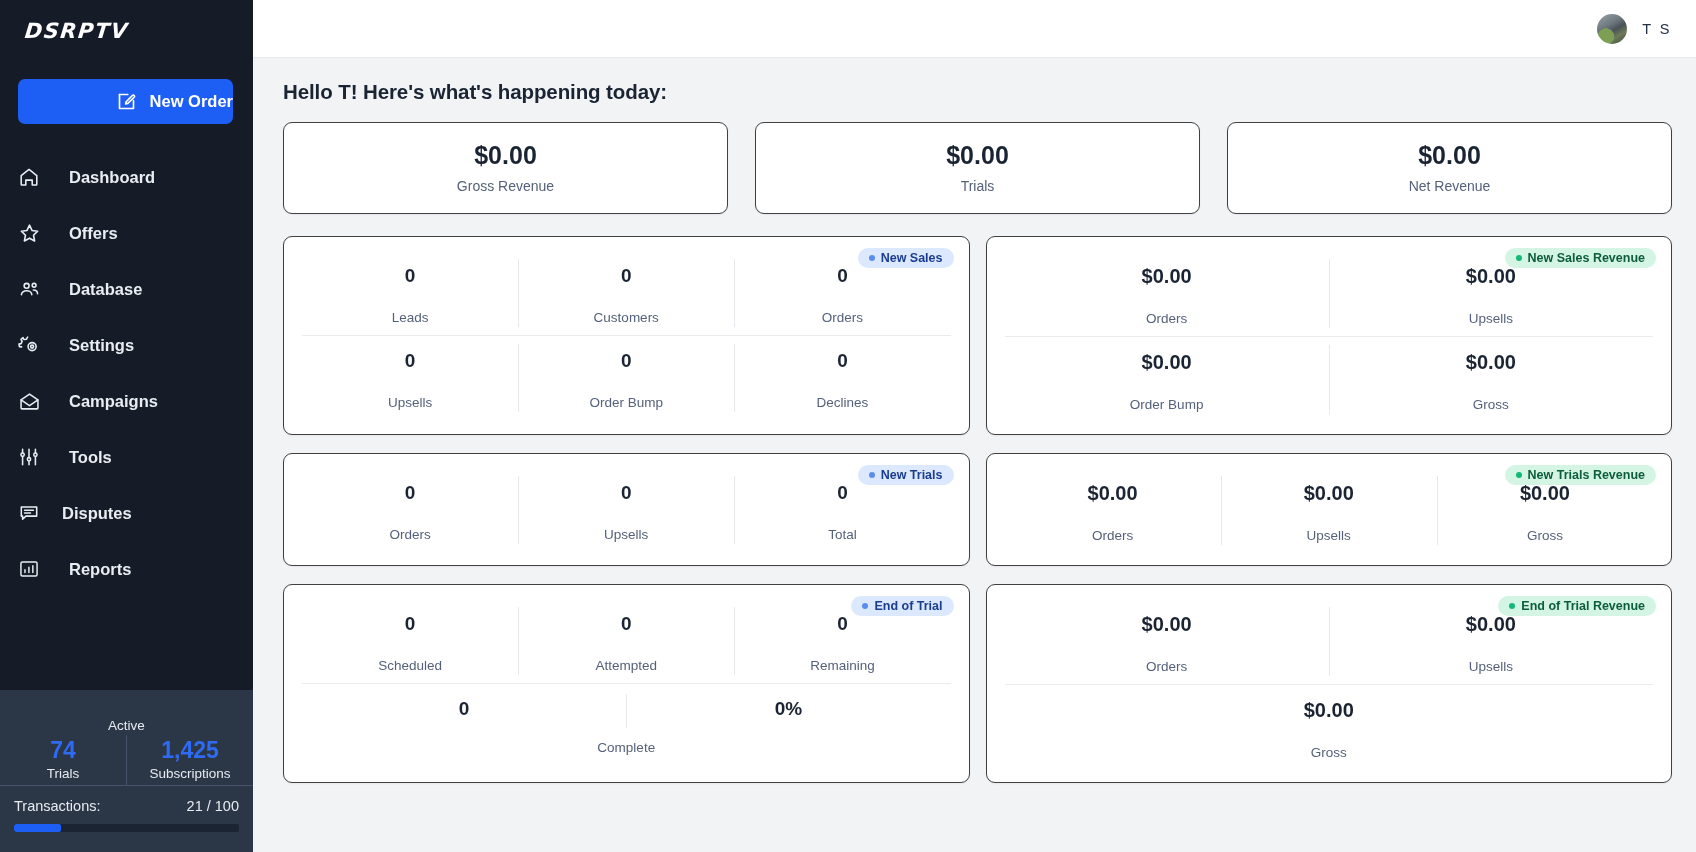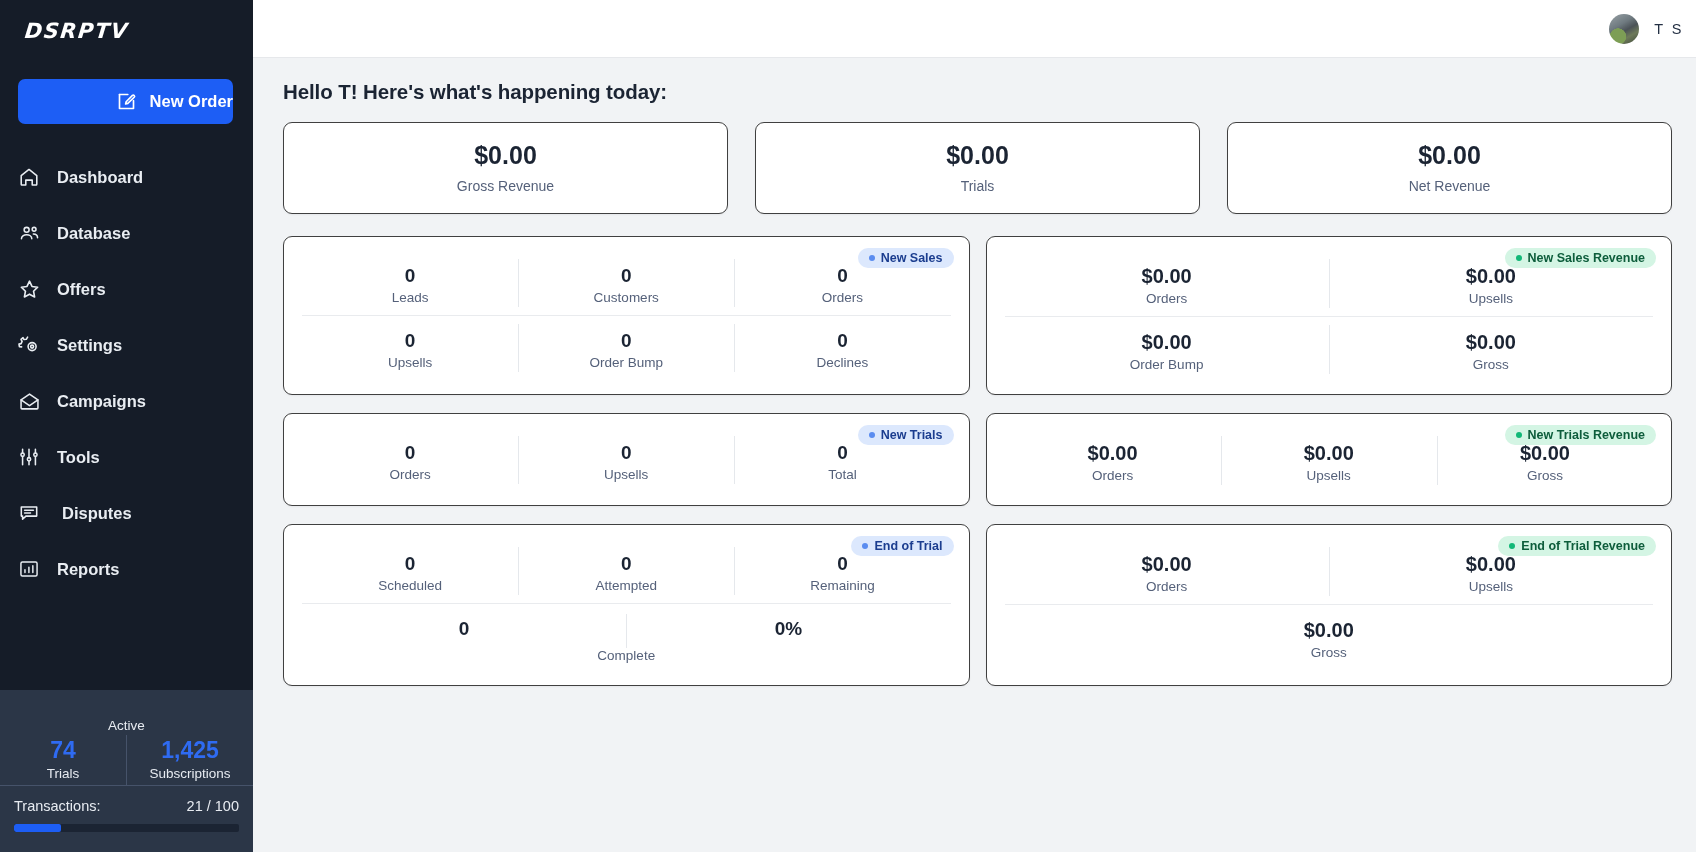--- a/index.html
+++ b/index.html
@@ -51,21 +51,21 @@
     cursor: pointer;
     border: none;
   }
   .new-order-btn svg { display: block; }
   .nav { margin-top: 25px; display: flex; flex-direction: column; }
   .nav-item {
     display: flex;
     align-items: center;
     height: 56px;
     padding-left: 17px;
-    gap: 16px;
+    gap: 28px;
     color: #e9edf2;
     font-size: 16.5px;
     font-weight: 600;
     cursor: pointer;
     text-decoration: none;
   }
   .nav-item .nav-icon {
     width: 24px; height: 24px;
     display: flex; align-items: center; justify-content: center;
     flex: 0 0 24px;
@@ -126,21 +126,21 @@
 
   
   .main { flex: 1; display: flex; flex-direction: column; min-width: 0; }
   .topbar {
     height: 58px;
     background: #ffffff;
     border-bottom: 1px solid #e6e8eb;
     display: flex;
     align-items: center;
     justify-content: flex-end;
-    padding-right: 12px;
+    padding-right: 24px;
     gap: 15px;
   }
   .avatar {
     width: 30px; height: 30px; border-radius: 50%;
     background:
       radial-gradient(circle at 30% 75%, #7d9e55 0 26%, transparent 27%),
       linear-gradient(150deg, #9aa3a8 0%, #6f7a80 36%, #4b5257 55%, #6e7a5a 72%, #3f4a3a 100%);
     background-size: cover;
     overflow: hidden;
     flex: 0 0 30px;
@@ -257,21 +257,21 @@
   .mval {
     font-size: 19px;
     font-weight: 700;
     color: #1b2433;
     line-height: 1.15;
   }
   .mval.money { font-size: 20px; }
   .mlbl {
     font-size: 13.5px;
     color: #55617a;
-    margin-top: 3px;
+    margin-top: 23px;
   }
 
   
   .split-row {
     border-top: 1px solid #e9ebee;
     display: grid;
     grid-template-columns: 1fr 1fr;
     position: relative;
     padding-bottom: 10px;
   }
@@ -285,21 +285,21 @@
     position: absolute;
     left: 0; top: 10px; height: 34px;
     width: 1px;
     background: #e5e8ec;
   }
   .split-label {
     grid-column: 1 / -1;
     text-align: center;
     font-size: 13.5px;
     color: #55617a;
-    margin-top: 8px;
+    margin-top: 20px;
   }
   .full-cell {
     text-align: center;
     padding: 14px 4px 10px;
   }
 </style>
 </head>
 <body>
 
 <div class="app">
@@ -327,37 +327,37 @@
         <span class="nav-icon">
           <svg width="22" height="22" viewBox="0 0 24 24" fill="none" stroke="#e9edf2" stroke-width="1.7" stroke-linecap="round" stroke-linejoin="round">
             <path d="M3.5 10.5 12 3.8l8.5 6.7V20a.8.8 0 0 1-.8.8h-4.2v-5.4H8.5v5.4H4.3a.8.8 0 0 1-.8-.8z"></path>
           </svg>
         </span>
         <span>Dashboard</span>
       </a>
 
       <a class="nav-item">
         <span class="nav-icon">
+          <svg width="23" height="23" viewBox="0 0 24 24" fill="none" stroke="#e9edf2" stroke-width="1.7" stroke-linecap="round" stroke-linejoin="round">
+            <path d="M12 3.3l2.6 5.5 5.9.8-4.3 4.2 1.1 6-5.3-2.9-5.3 2.9 1.1-6L3.5 9.6l5.9-.8z"></path>
+          </svg>
+        </span>
+        <span>Offers</span>
+      </a>
+
+      <a class="nav-item">
+        <span class="nav-icon">
           <svg width="23" height="23" viewBox="0 0 24 24" fill="none" stroke="#e9edf2" stroke-width="1.6" stroke-linecap="round" stroke-linejoin="round">
             <circle cx="9" cy="8.2" r="2.6"></circle>
             <path d="M3.6 17.5c0-2.6 2.4-4.3 5.4-4.3s5.4 1.7 5.4 4.3"></path>
             <circle cx="16.8" cy="7.6" r="2"></circle>
             <path d="M16 12.6c2.4.1 4.4 1.6 4.4 3.9"></path>
           </svg>
         </span>
         <span>Database</span>
-      </a>
-
-      <a class="nav-item">
-        <span class="nav-icon">
-          <svg width="23" height="23" viewBox="0 0 24 24" fill="none" stroke="#e9edf2" stroke-width="1.7" stroke-linecap="round" stroke-linejoin="round">
-            <path d="M12 3.3l2.6 5.5 5.9.8-4.3 4.2 1.1 6-5.3-2.9-5.3 2.9 1.1-6L3.5 9.6l5.9-.8z"></path>
-          </svg>
-        </span>
-        <span>Offers</span>
       </a>
 
       <a class="nav-item">
         <span class="nav-icon">
           <svg width="24" height="24" viewBox="0 0 24 24" fill="none" stroke="#e9edf2" stroke-width="1.6" stroke-linecap="round" stroke-linejoin="round">
             <path d="M10.6 4.2 9.3 6.3l-2.4.2-.9-1.8-2 1.7 1.1 2-1 2.2-2.1.5.4 2.6 2.2.2"></path>
             <circle cx="15.1" cy="13.6" r="4"></circle>
             <circle cx="15.1" cy="13.6" r="1.5"></circle>
           </svg>
         </span>

